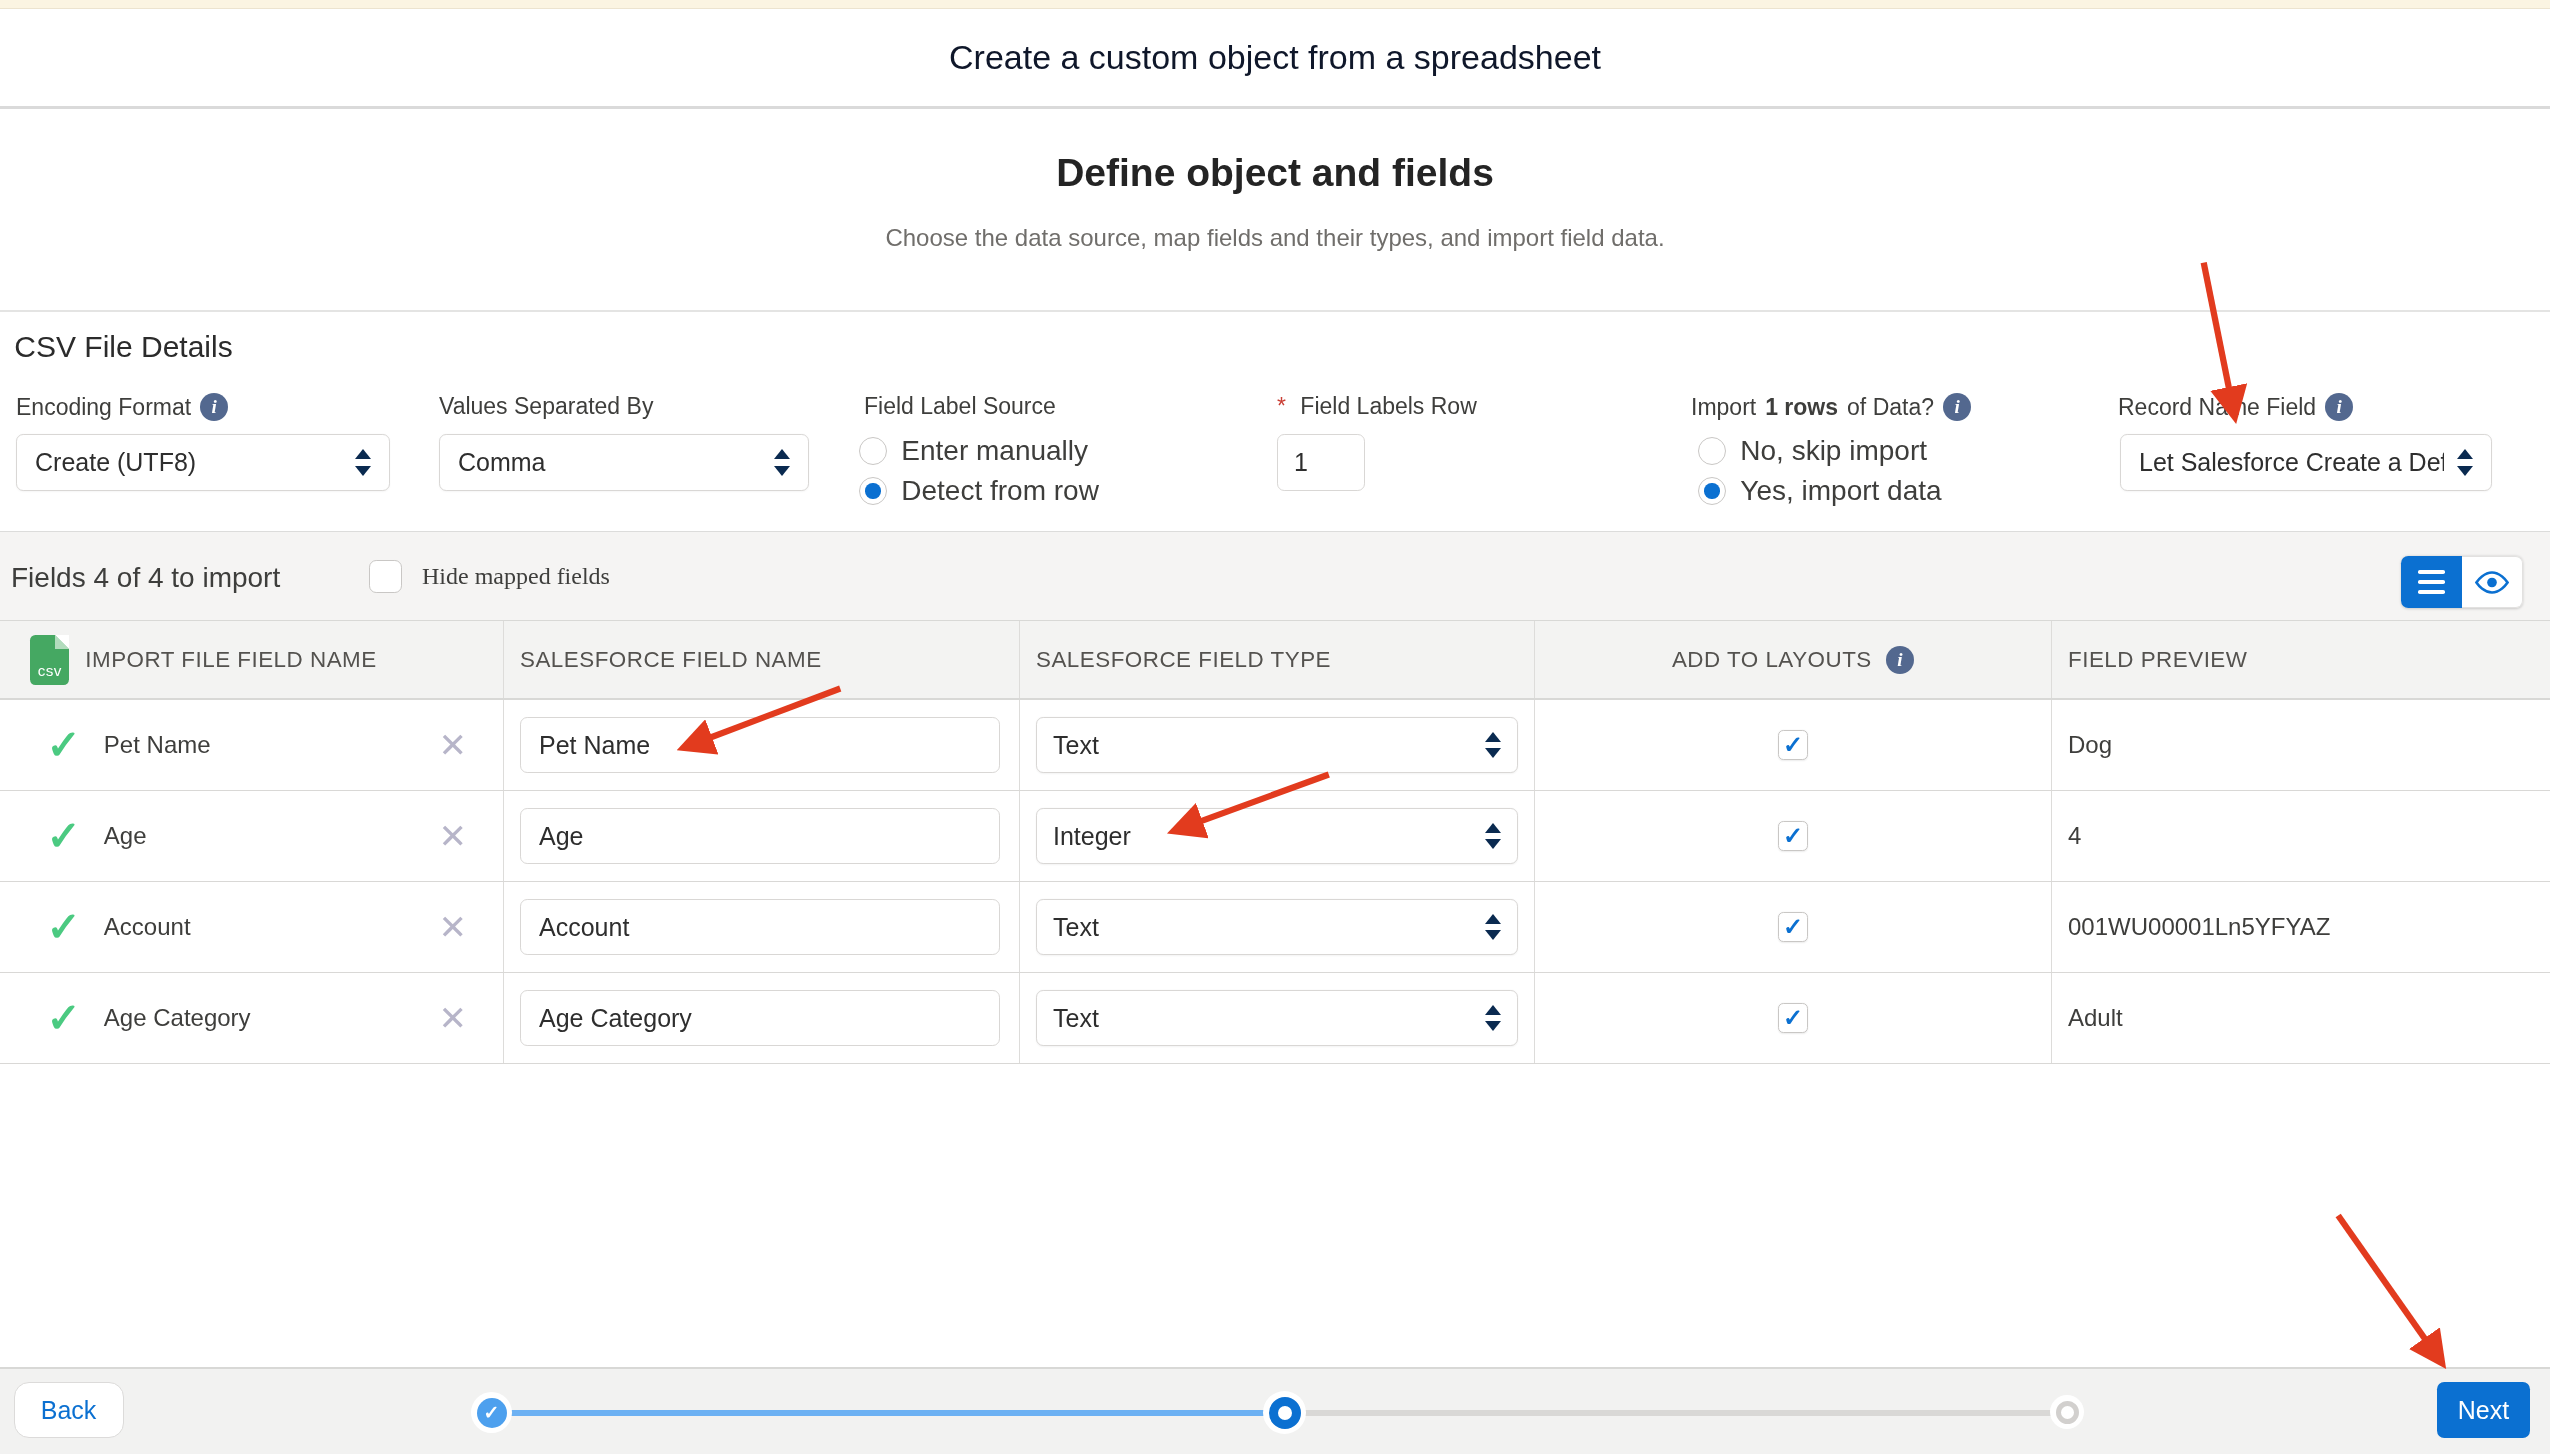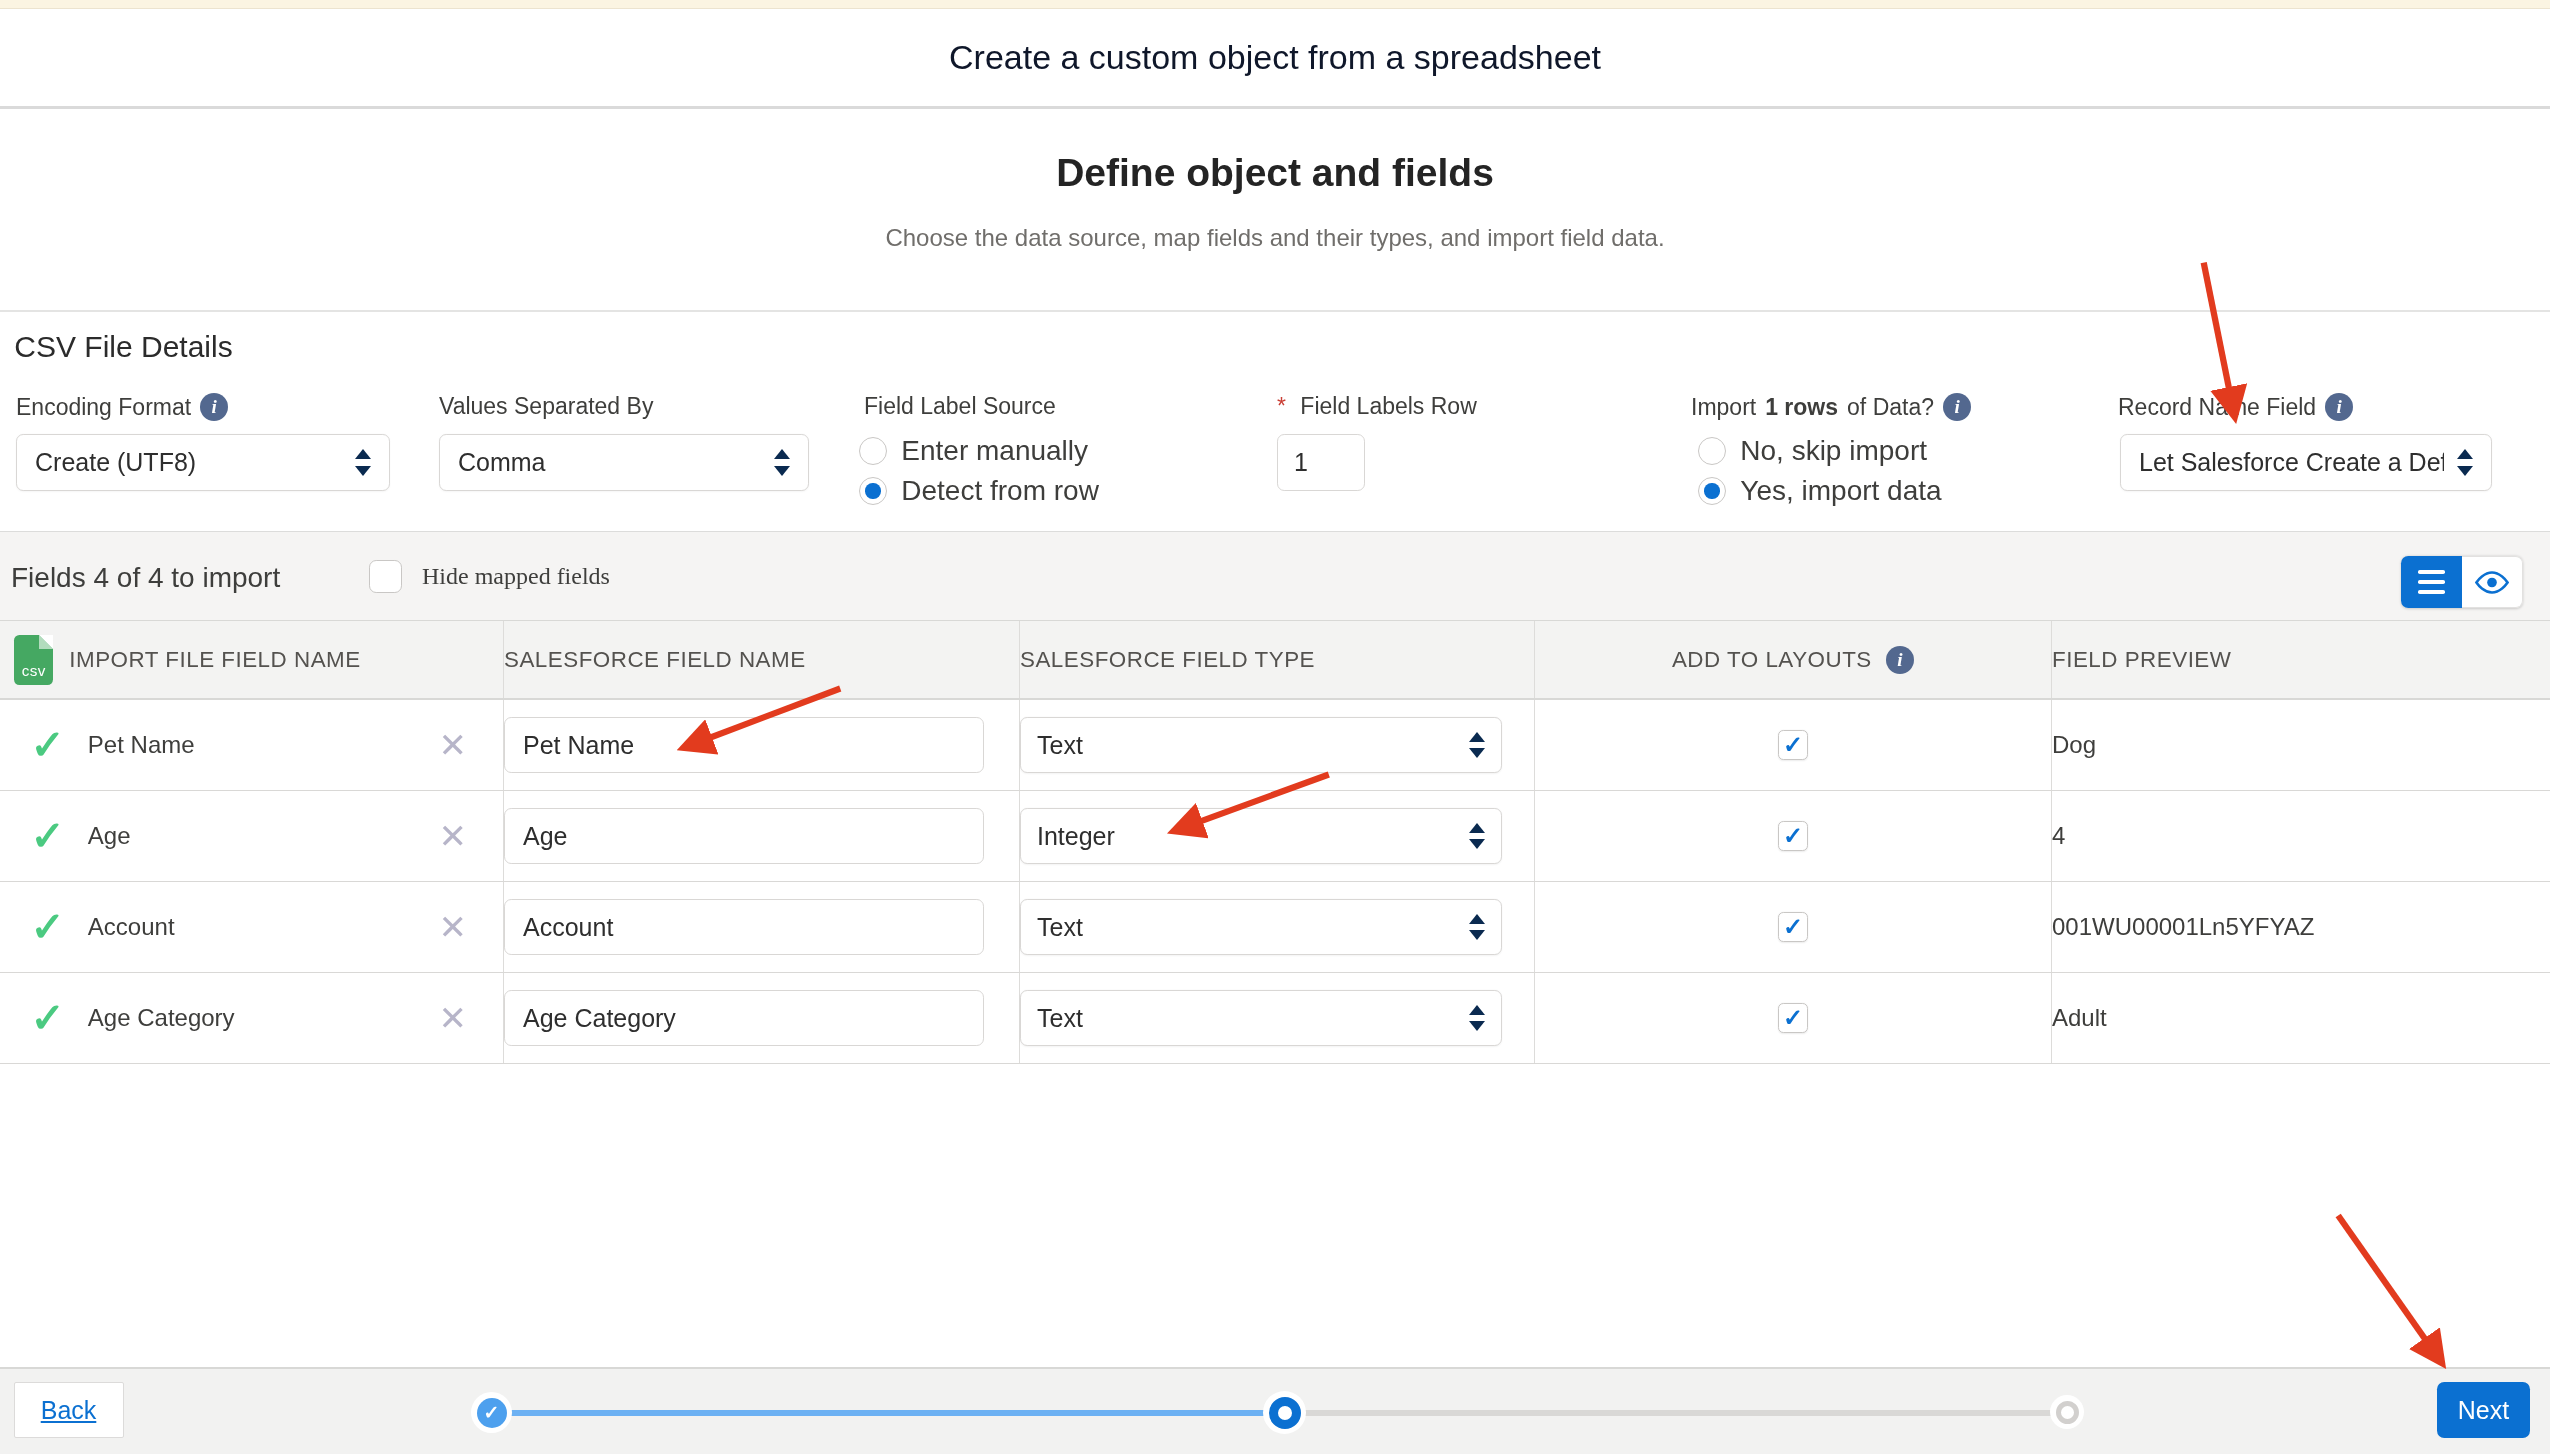--- a/index.html
+++ b/index.html
@@ -55,21 +55,21 @@
   .vt-btn.sel { background:#0b70d1; border-radius:7.2px 0 0 7.2px; }
   .vt-btn.unsel { background:#fff; border:1.8px solid #e2e1e0; border-left:none; border-radius:0 7.2px 7.2px 0; }
   .hamb { display:flex; flex-direction:column; gap:5.4px; }
   .hamb div { width:27px; height:4.5px; background:#fff; border-radius:1.8px; }
 
   
   .ftable { left:0; top:621px; width:2550px; }
   .trow { display:grid; grid-template-columns:504px 516px 515px 517px 499px; }
   .thead { height:79px; background:#f3f3f2; border-bottom:2.7px solid #d8d8d6; }
   .thead .cell { display:flex; align-items:center; font-size:22.4px; letter-spacing:0.5px; color:#54524f; }
-  .cell { border-right:1.8px solid #dddcda; padding-left:0; }
+  .cell { border-right:1.8px solid #dddcda; padding-left:16px; }
   .cell:last-child { border-right:none; }
   .cell.center { justify-content:center; padding-left:0; }
   .tbody-row { height:91px; border-bottom:1.8px solid #d9d8d6; background:#fff; }
   .tbody-row .cell { display:flex; align-items:center; }
   .csvicon { width:39px; height:50px; background:#45a862; border-radius:5.4px; position:relative; margin:0 16px 0 14.3px;
              display:flex; align-items:flex-end; justify-content:center; flex:0 0 auto; }
   .csvicon .fold { position:absolute; top:0; right:0; width:0; height:0;
                    border-left:14.3px solid transparent; border-top:14.3px solid #ffffff; }
   .csvicon .fold2 { position:absolute; top:0; right:0; width:0; height:0;
                    border-right:14.3px solid transparent; border-bottom:14.3px solid #b2dcbd; }
@@ -84,21 +84,21 @@
              box-shadow:0 0.9px 1.8px rgba(0,0,0,0.05); }
   .typesel .txt { flex:1; }
   .cb-checked { width:30px; height:30px; background:#fff; border:1.8px solid #c9c7c5; border-radius:5.4px;
                 display:flex; align-items:center; justify-content:center; box-shadow:0 0.9px 1.8px rgba(0,0,0,0.08); }
   .cb-checked span { color:#0b70d1; font-size:24px; font-weight:700; }
   .preview { font-size:24px; color:#3e3e3c; }
 
   
   .footer { left:0; top:1367px; width:2550px; height:88px; background:#f2f2f1; border-top:2.7px solid #d8d8d6; }
   .btn-back { left:13.5px; top:1382px; width:110px; height:56px; background:#fff; border:1.8px solid #dcdbda;
-              border-radius:2px; color:#0b70d1; font-size:25px; display:flex; align-items:center; justify-content:center;text-decoration:underline; }
+              border-radius:15px; color:#0b70d1; font-size:25px; display:flex; align-items:center; justify-content:center; }
   .btn-next { left:2437px; top:1382px; width:93px; height:56px; background:#0b70d1; border-radius:7.2px;
               color:#fff; font-size:25px; display:flex; align-items:center; justify-content:center; }
   .pline { top:1410px; height:6.3px; border-radius:3.6px; }
   .pline.blue { left:499px; width:786px; background:#6cb1f3; }
   .pline.gray { left:1284px; width:784px; background:#d9d8d6; }
   .pdot { border-radius:50%; display:flex; align-items:center; justify-content:center; }
   .halo { background:#fff; }
   .dot-done { width:30px; height:30px; background:#4da0ee; color:#fff; font-size:19px; font-weight:700; }
   .dot-cur  { width:32px; height:32px; background:#fff; border:9px solid #0b70d1; }
   .dot-todo { width:23px; height:23px; background:#fff; border:5.4px solid #d2d0ce; }

